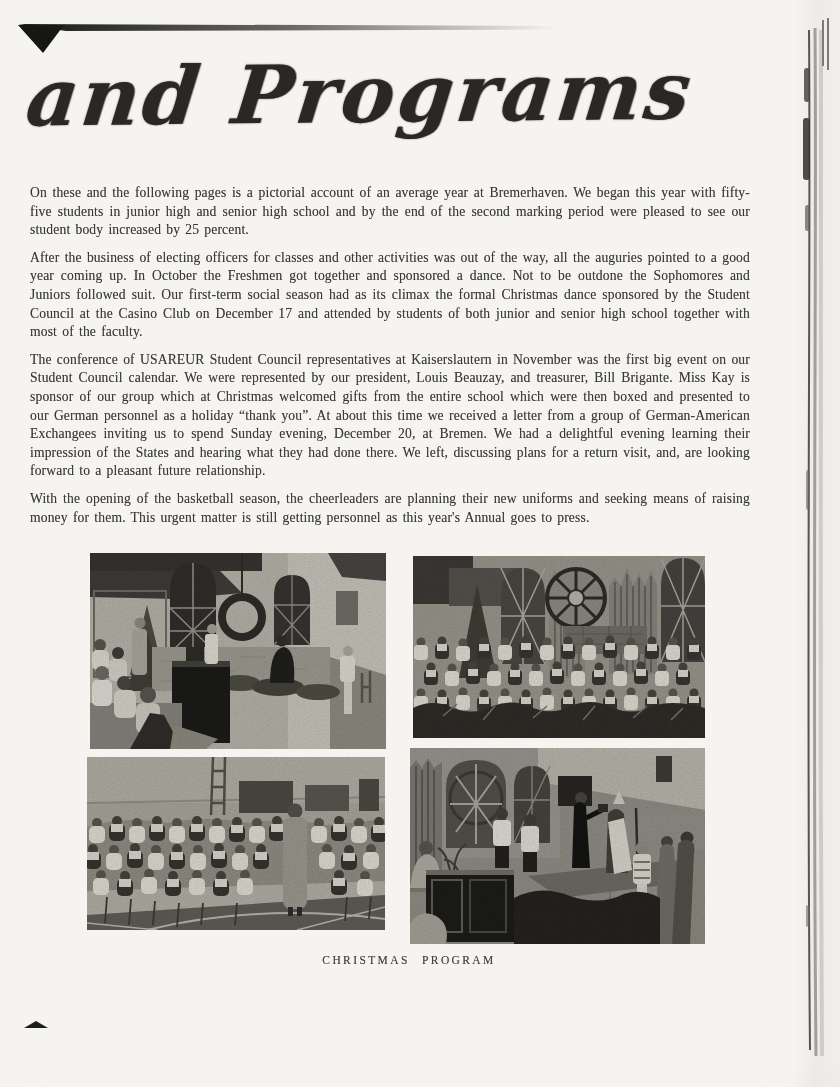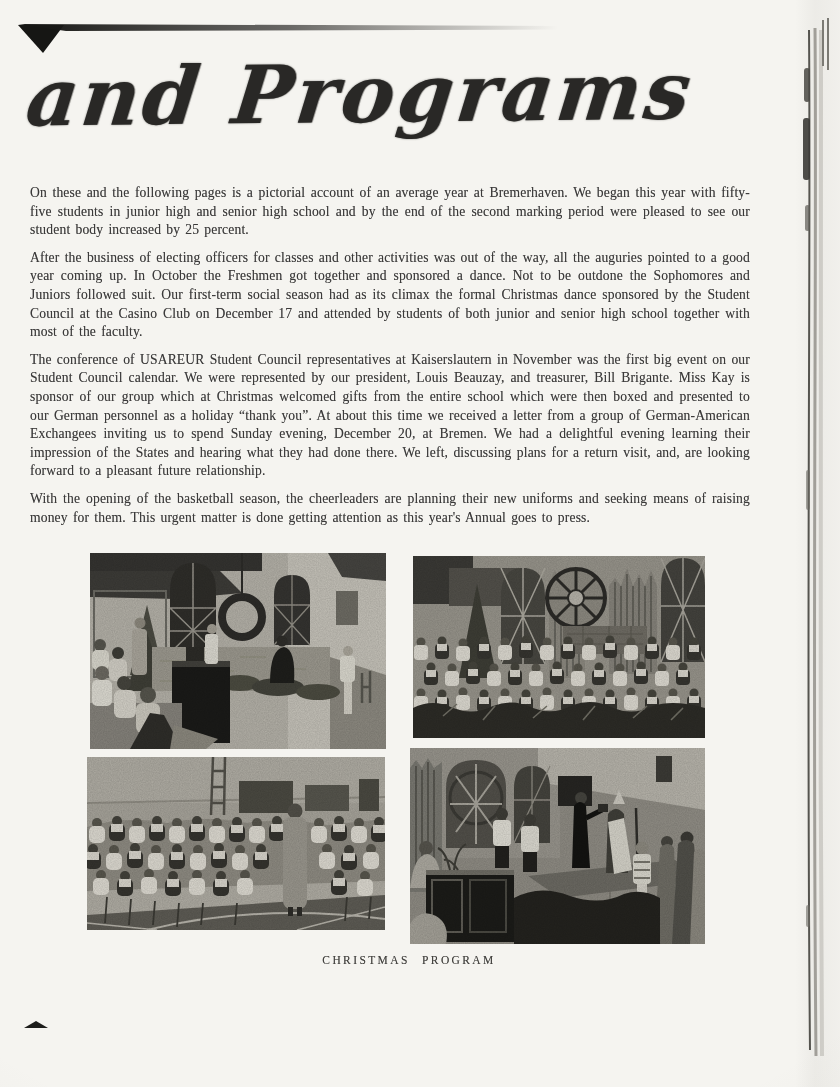--- a/index.html
+++ b/index.html
@@ -68,21 +68,21 @@
     <polygon points="18,25 64,25 43,53" fill="#161614"></polygon>
     <polygon points="18,24 558,26 558,29.5 66,31" fill="url(#fadeL)"></polygon>
   </svg>
 
   <h1 class="title">and Programs</h1>
 
   <div class="body-text">
     <p>On these and the following pages is a pictorial account of an average year at Bremerhaven. We began this year with fifty-five students in junior high and senior high school and by the end of the second marking period were pleased to see our student body increased by 25 percent.</p>
     <p>After the business of electing officers for classes and other activities was out of the way, all the auguries pointed to a good year coming up. In October the Freshmen got together and sponsored a dance. Not to be outdone the Sophomores and Juniors followed suit. Our first-term social season had as its climax the formal Christmas dance sponsored by the Student Council at the Casino Club on December 17 and attended by students of both junior and senior high school together with most of the faculty.</p>
     <p>The conference of USAREUR Student Council representatives at Kaiserslautern in November was the first big event on our Student Council calendar. We were represented by our president, Louis Beauzay, and treasurer, Bill Brigante. Miss Kay is sponsor of our group which at Christmas welcomed gifts from the entire school which were then boxed and presented to our German personnel as a holiday “thank you”. At about this time we received a letter from a group of German-American Exchangees inviting us to spend Sunday evening, December 20, at Bremen. We had a delightful evening learning their impression of the States and hearing what they had done there. We left, discussing plans for a return visit, and, are looking forward to a pleasant future relationship.</p>
-    <p>With the opening of the basketball season, the cheerleaders are planning their new uniforms and seeking means of raising money for them. This urgent matter is done getting attention as this year's Annual goes to press.</p>
+    <p>With the opening of the basketball season, the cheerleaders are planning their new uniforms and seeking means of raising money for them. This urgent matter is still getting personnel as this year's Annual goes to press.</p>
   </div>
 
   <div class="photo-collage">
 
     <figure class="photo photo-1" aria-label="Stage scene with decorated arched windows, wreath, piano, kneeling robed figure and costumed children">
       <svg viewBox="0 0 296 196" preserveAspectRatio="none">
         <defs>
           <filter id="gn1">
               <feTurbulence type="fractalNoise" baseFrequency="0.9" numOctaves="2" stitchTiles="stitch"></feTurbulence>
             <feColorMatrix type="matrix" values="0 0 0 0 0  0 0 0 0 0  0 0 0 0 0  0 0 0 0.16 0"></feColorMatrix>

